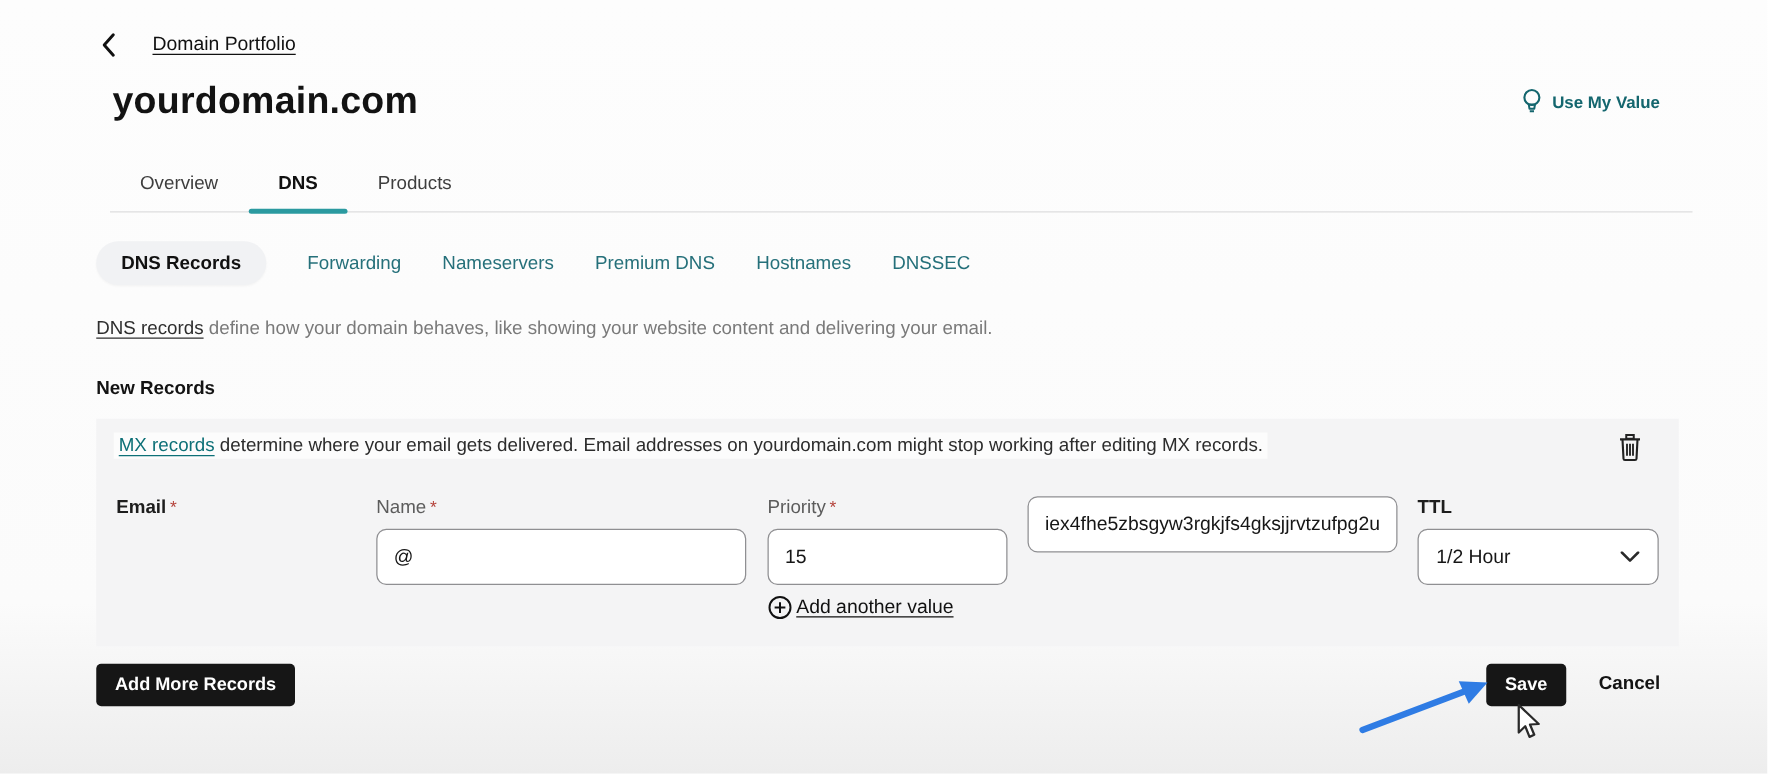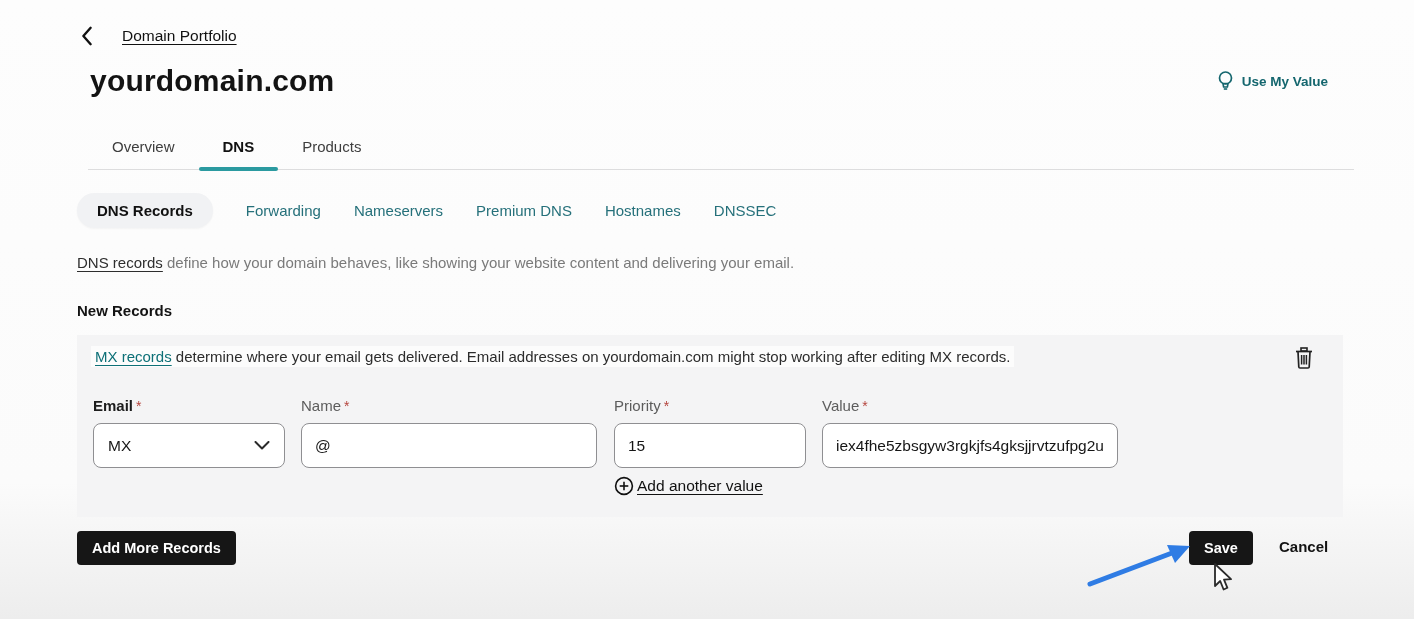--- a/index.html
+++ b/index.html
@@ -133,43 +133,45 @@
         <rect x="8" y="2" width="6" height="3" fill="none" stroke="#222" stroke-width="1.6"></rect>
         <path d="M5 5.5 L5.8 21 Q5.9 22 7 22 L15 22 Q16.1 22 16.2 21 L17 5.5" fill="none" stroke="#222" stroke-width="1.7"></path>
         <line x1="8.6" y1="9" x2="8.6" y2="18.5" stroke="#222" stroke-width="1.5"></line>
         <line x1="11" y1="9" x2="11" y2="18.5" stroke="#222" stroke-width="1.5"></line>
         <line x1="13.4" y1="9" x2="13.4" y2="18.5" stroke="#222" stroke-width="1.5"></line>
       </svg>
     </button>
 
     <div class="fgroup g-type">
       <div class="flabel"><span>Email</span><span class="req">*</span></div>
-      <div class="ctl select-ctl">
-        <span>MX</span>
-        <svg width="16" height="9" viewBox="0 0 16 9">
-          <polyline points="1.5,1 8,7.5 14.5,1" fill="none" stroke="#2a2a2a" stroke-width="2" stroke-linecap="round" stroke-linejoin="round"></polyline>
-        </svg>
-      </div>
     </div>
 
     <div class="fgroup g-name">
       <div class="flabel" style="color:#5c5c5c;font-weight:normal"><span>Name</span><span class="req">*</span></div>
       <input class="text-input" type="text" value="@" style="">
     </div>
 
     <div class="fgroup g-priority">
       <div class="flabel" style="color:#5c5c5c;font-weight:normal"><span>Priority</span><span class="req">*</span></div>
       <input class="text-input" type="text" value="15" style="">
     </div>
 
     <div class="fgroup g-value">
-      <div class="flabel" style="color:#5c5c5c;font-weight:normal"><span>Value</span><span class="req">*</span></div>
       <input class="text-input" type="text" value="iex4fhe5zbsgyw3rgkjfs4gksjjrvtzufpg2u" style="">
     </div>
 
+    <div class="fgroup g-ttl">
+      <div class="flabel"><span>TTL</span></div>
+      <div class="ctl select-ctl">
+        <span>1/2 Hour</span>
+        <svg width="16" height="9" viewBox="0 0 16 9">
+          <polyline points="1.5,1 8,7.5 14.5,1" fill="none" stroke="#2a2a2a" stroke-width="2" stroke-linecap="round" stroke-linejoin="round"></polyline>
+        </svg>
+      </div>
+    </div>
 
     <div class="add-value">
       <svg width="20" height="20" viewBox="0 0 20 20">
         <circle cx="10" cy="10" r="8.4" fill="none" stroke="#111" stroke-width="1.6"></circle>
         <line x1="10" y1="5.7" x2="10" y2="14.3" stroke="#111" stroke-width="1.6"></line>
         <line x1="5.7" y1="10" x2="14.3" y2="10" stroke="#111" stroke-width="1.6"></line>
       </svg>
       <span>Add another value</span>
     </div>
   </section>

